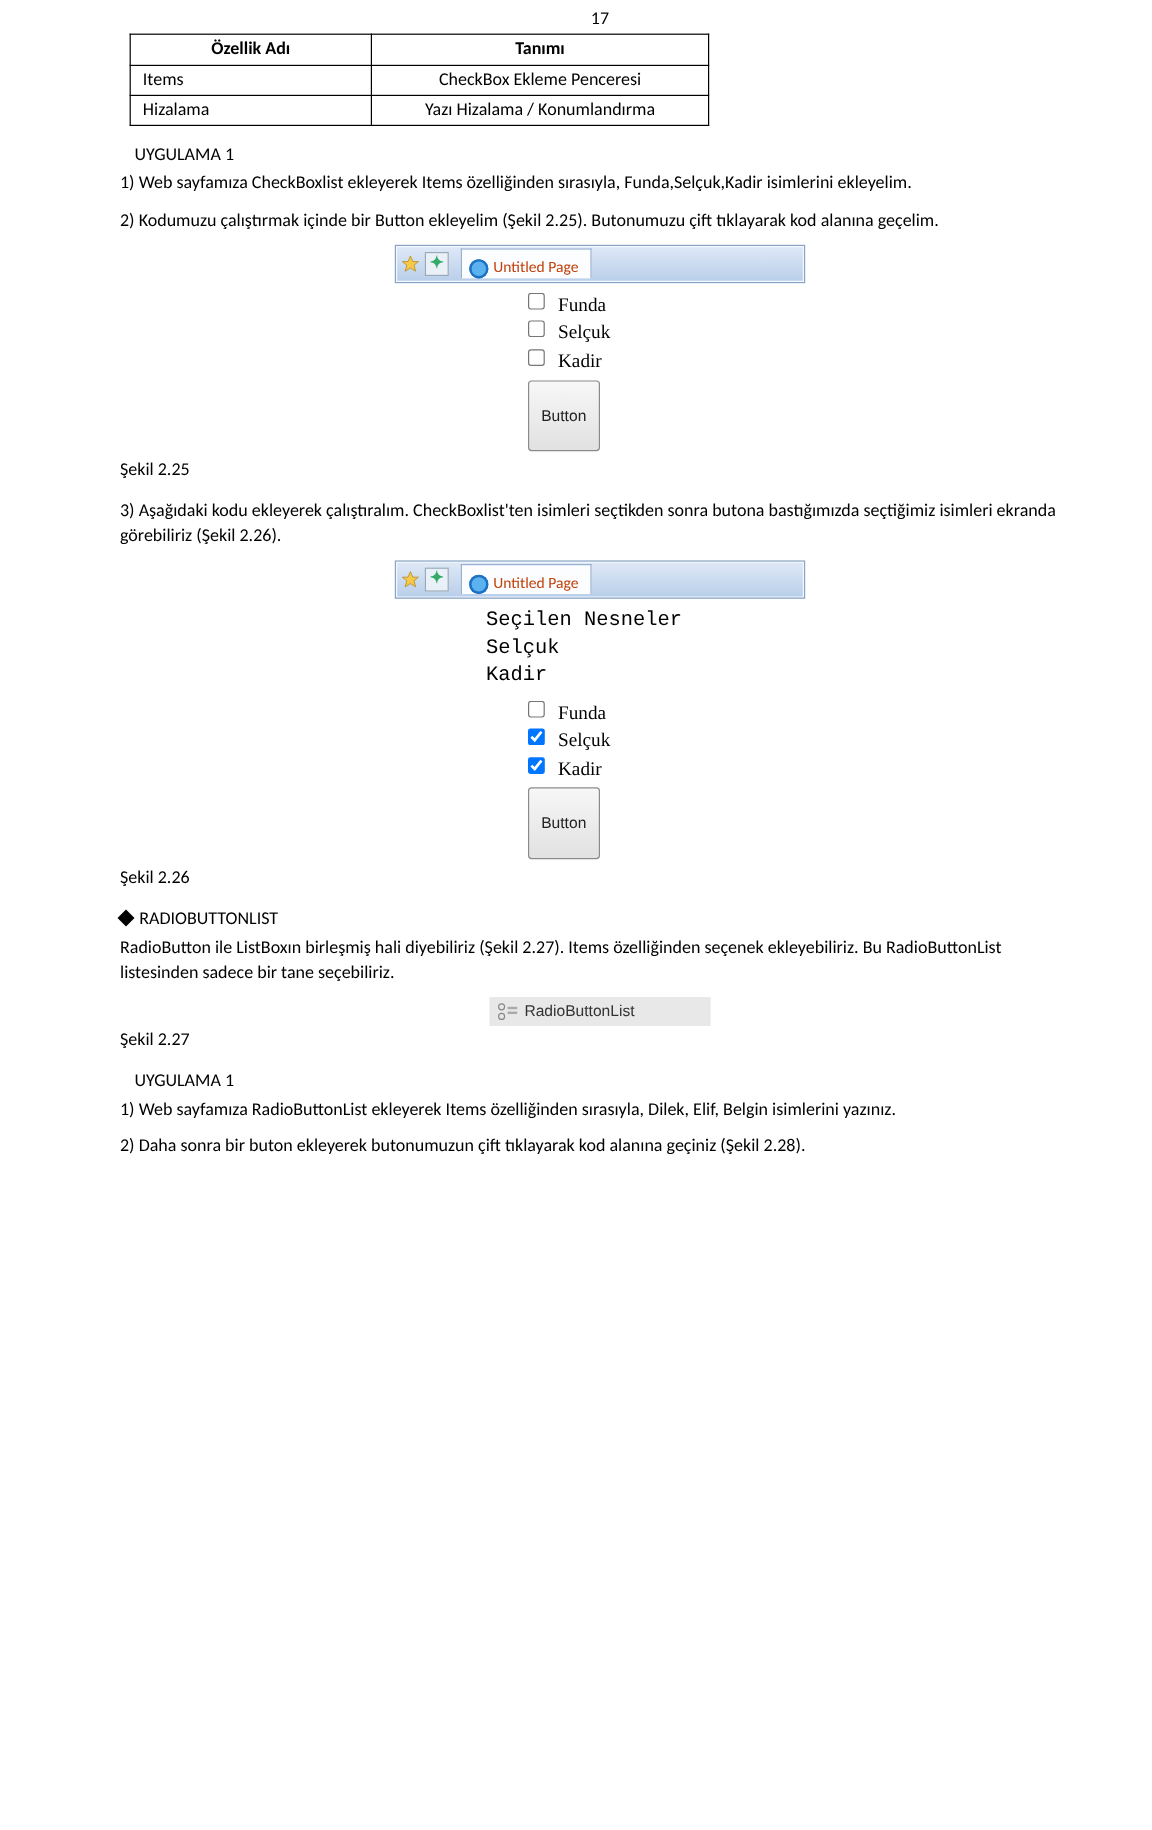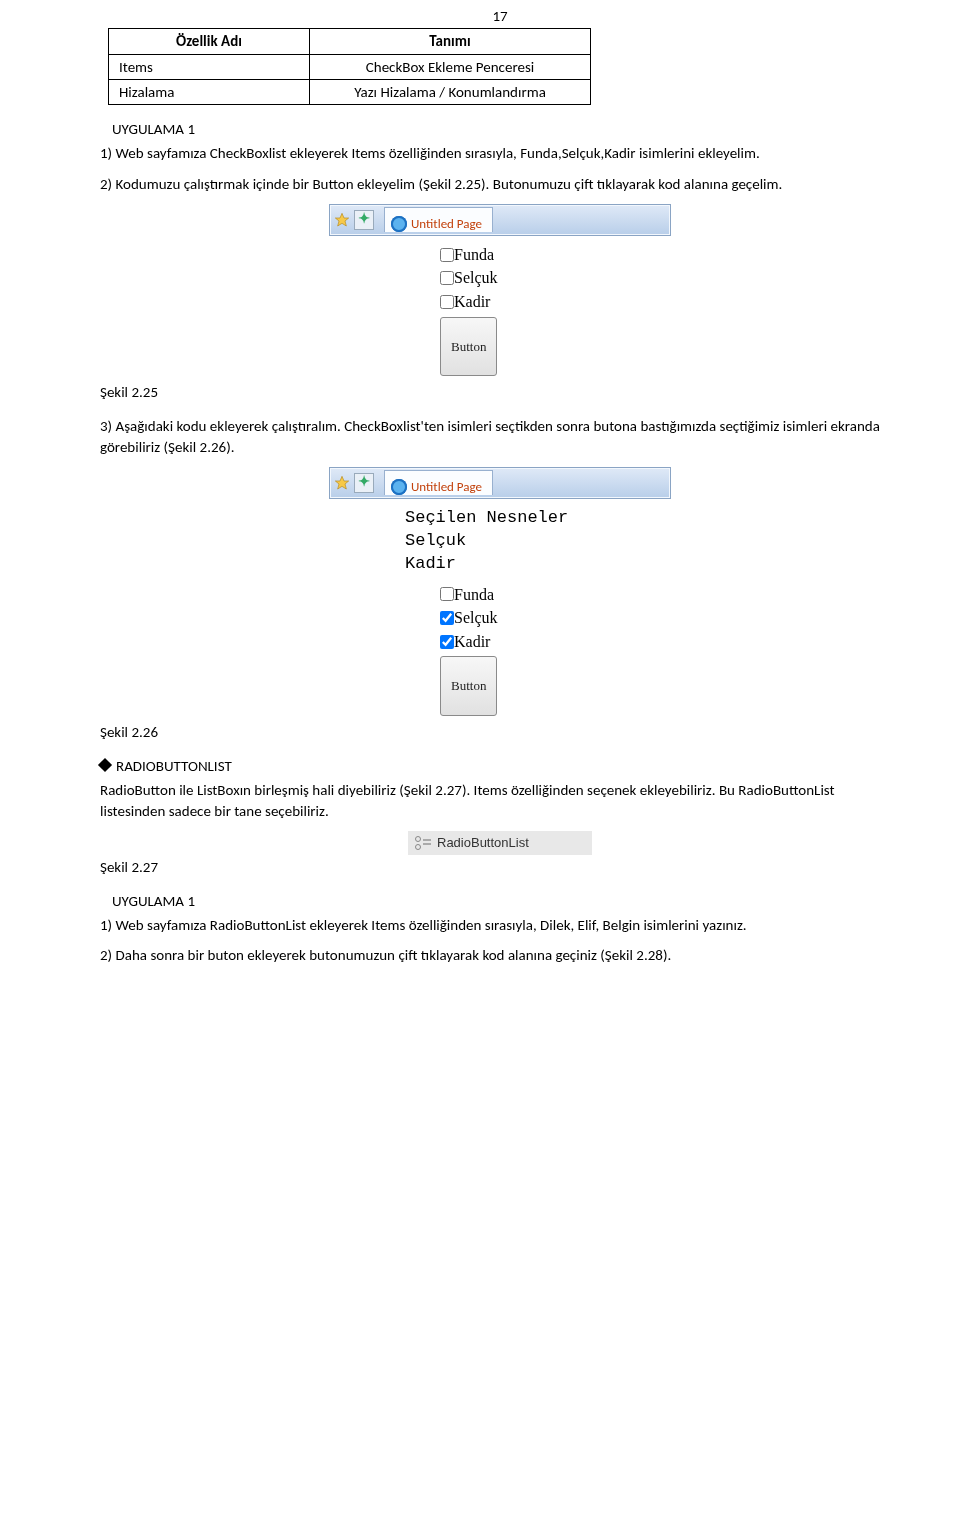--- a/index.html
+++ b/index.html
@@ -63,30 +63,30 @@
   }
   .ie-icon {
     width:16px; height:16px;
     border-radius:50%;
     background: radial-gradient(circle at 50% 50%, #5bb2ef 55%, #1466b8 60%);
     box-shadow: inset 0 0 0 2px #1d72c4;
   }
 
   
   .cb-list { width:120px; margin: 8px auto 4px auto; font-family: "Times New Roman", serif; font-size:16px; }
-  .cb-row { display:flex; align-items:center; gap:0; margin:2px 0; }
+  .cb-row { display:flex; gap:11px; margin:2px 0; }
   .cb-row input[type=checkbox] { width:14px; height:14px; margin:0; }
   .win-btn {
     display:inline-block;
     padding:20px 10px;
     font-size:13px;
     border:1px solid #8a8a8a;
     border-radius:3px;
     background: linear-gradient(#f7f7f7,#e1e1e1);
-    font-family:Liberation Serif, serif;
+    font-family:Liberation Sans, sans-serif;
     color:#222;
   }
   .fig-caption { text-align:left; margin:6px 0 14px 0; }
 
   .result-text {
     width:190px;
     margin:8px auto 8px auto;
     font-family:Liberation Mono, monospace;
     font-size:17px;
     text-align:left;

